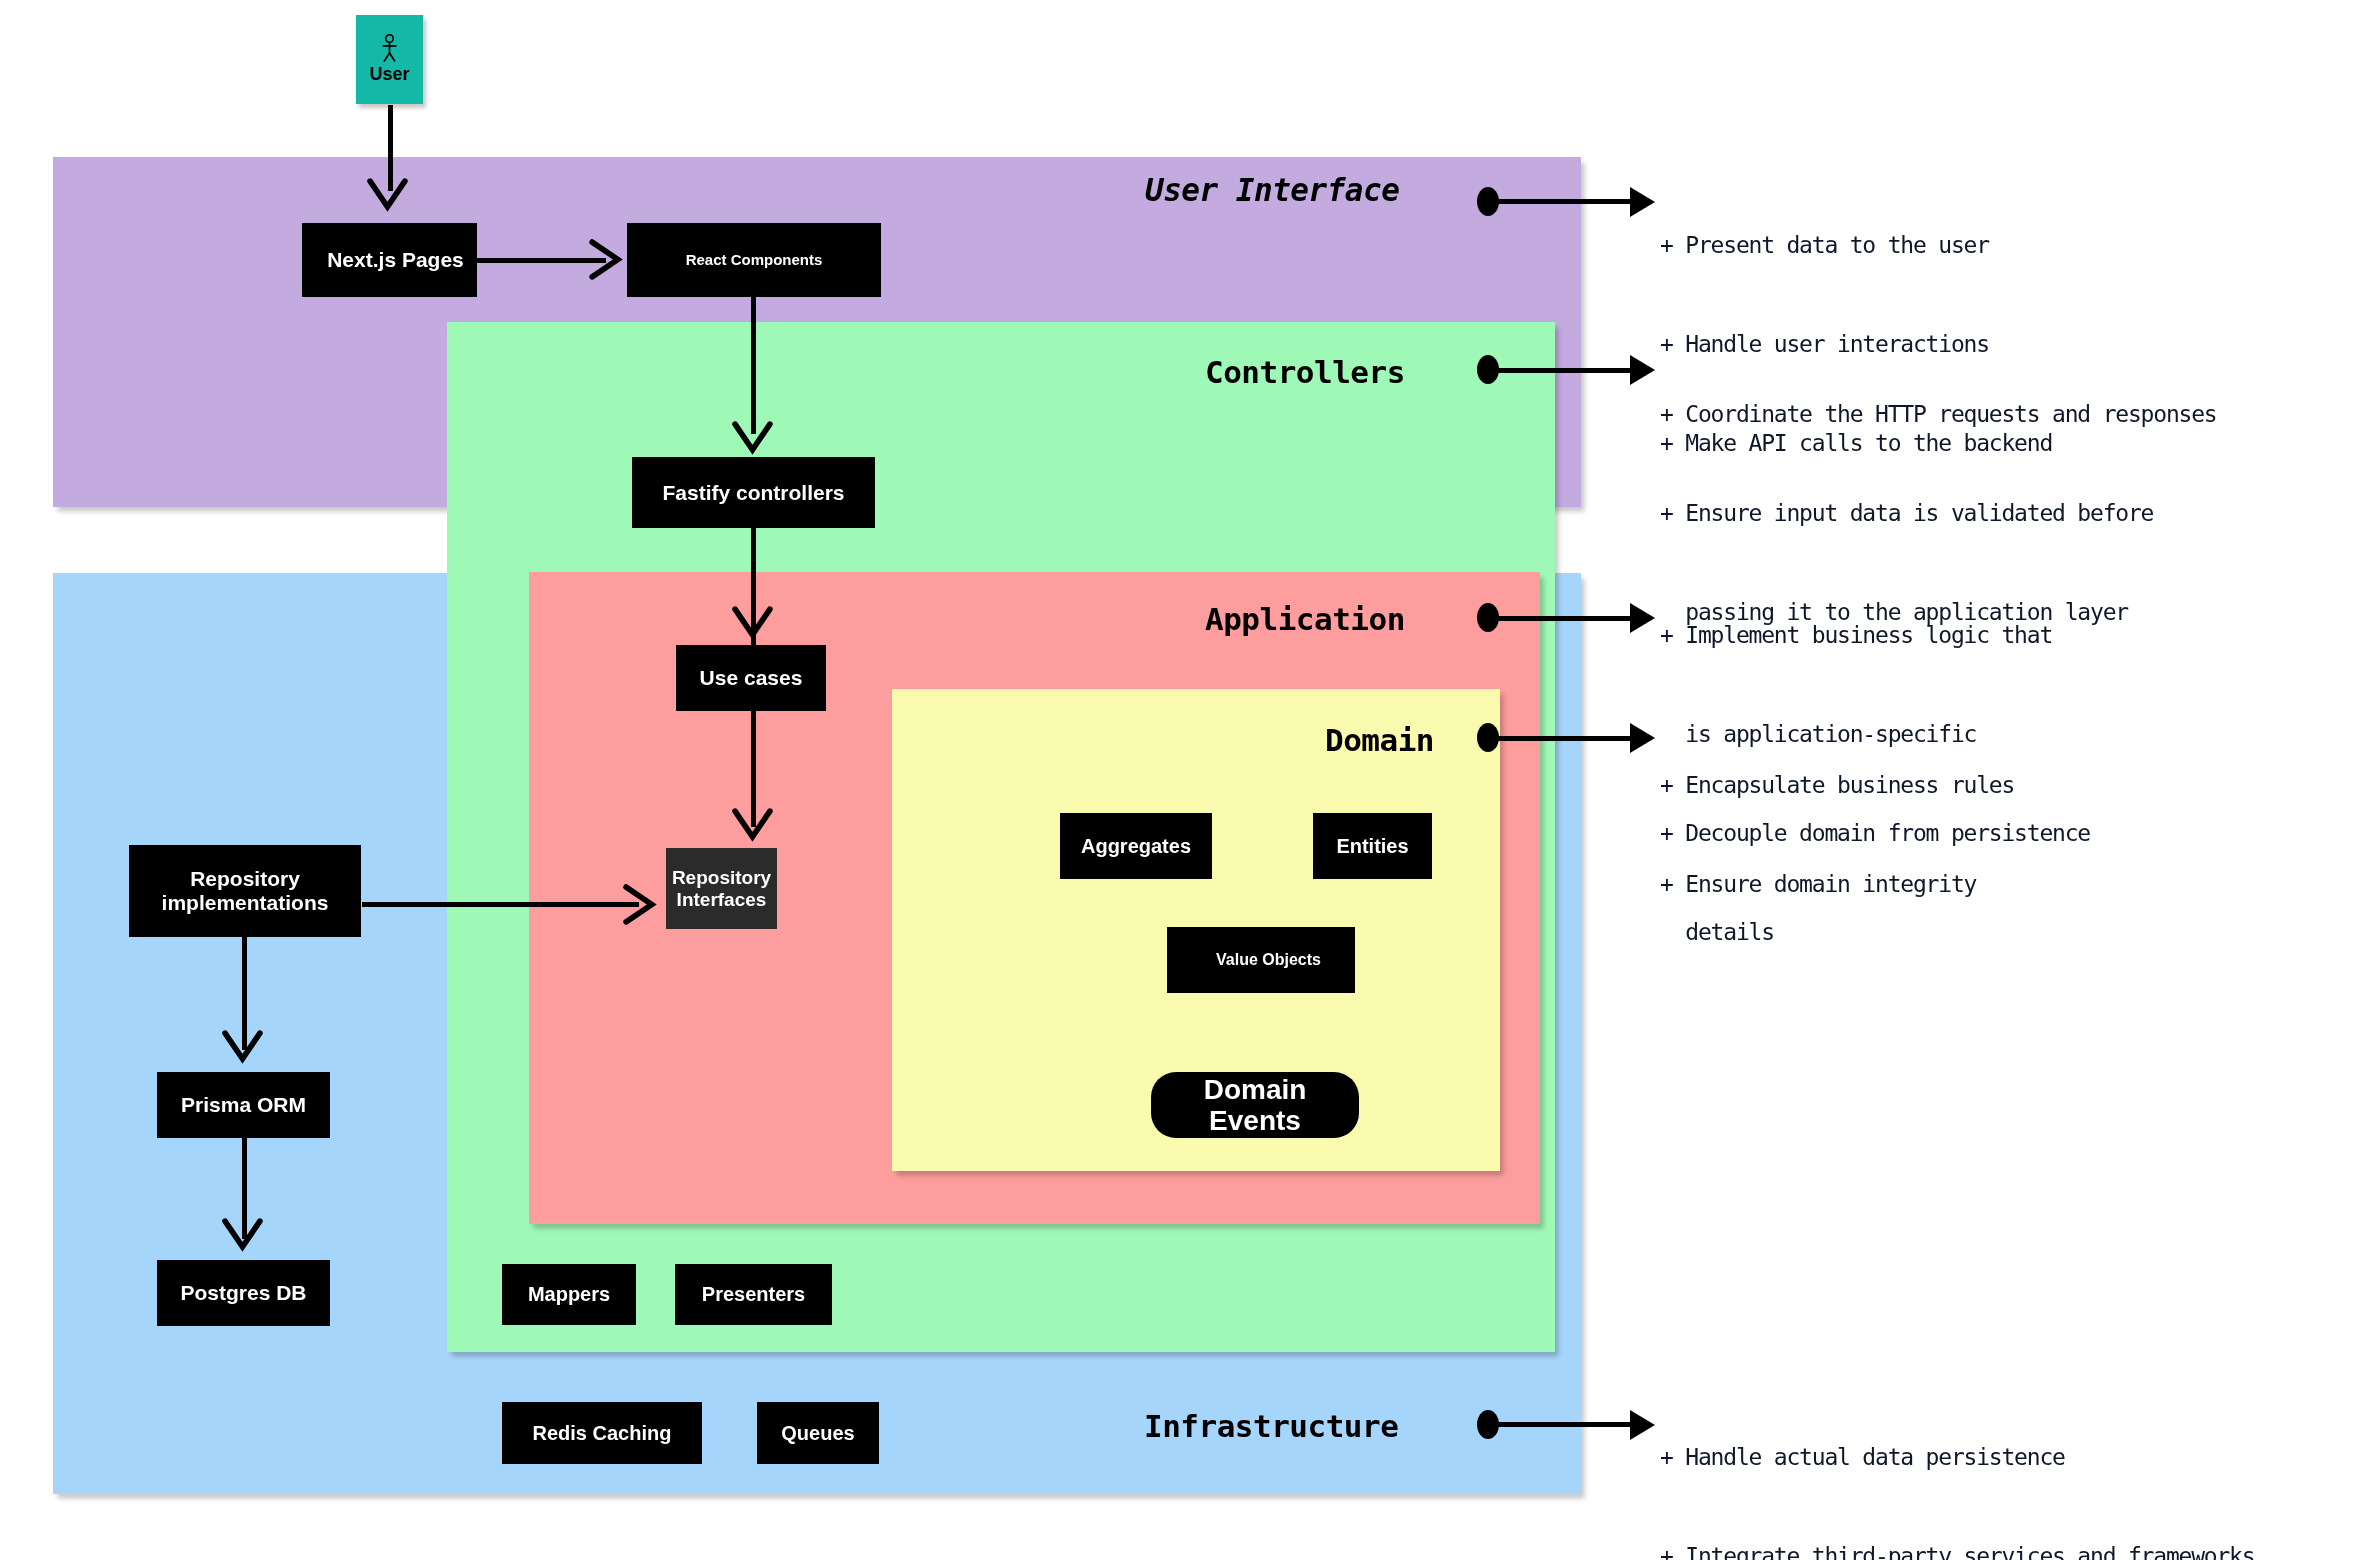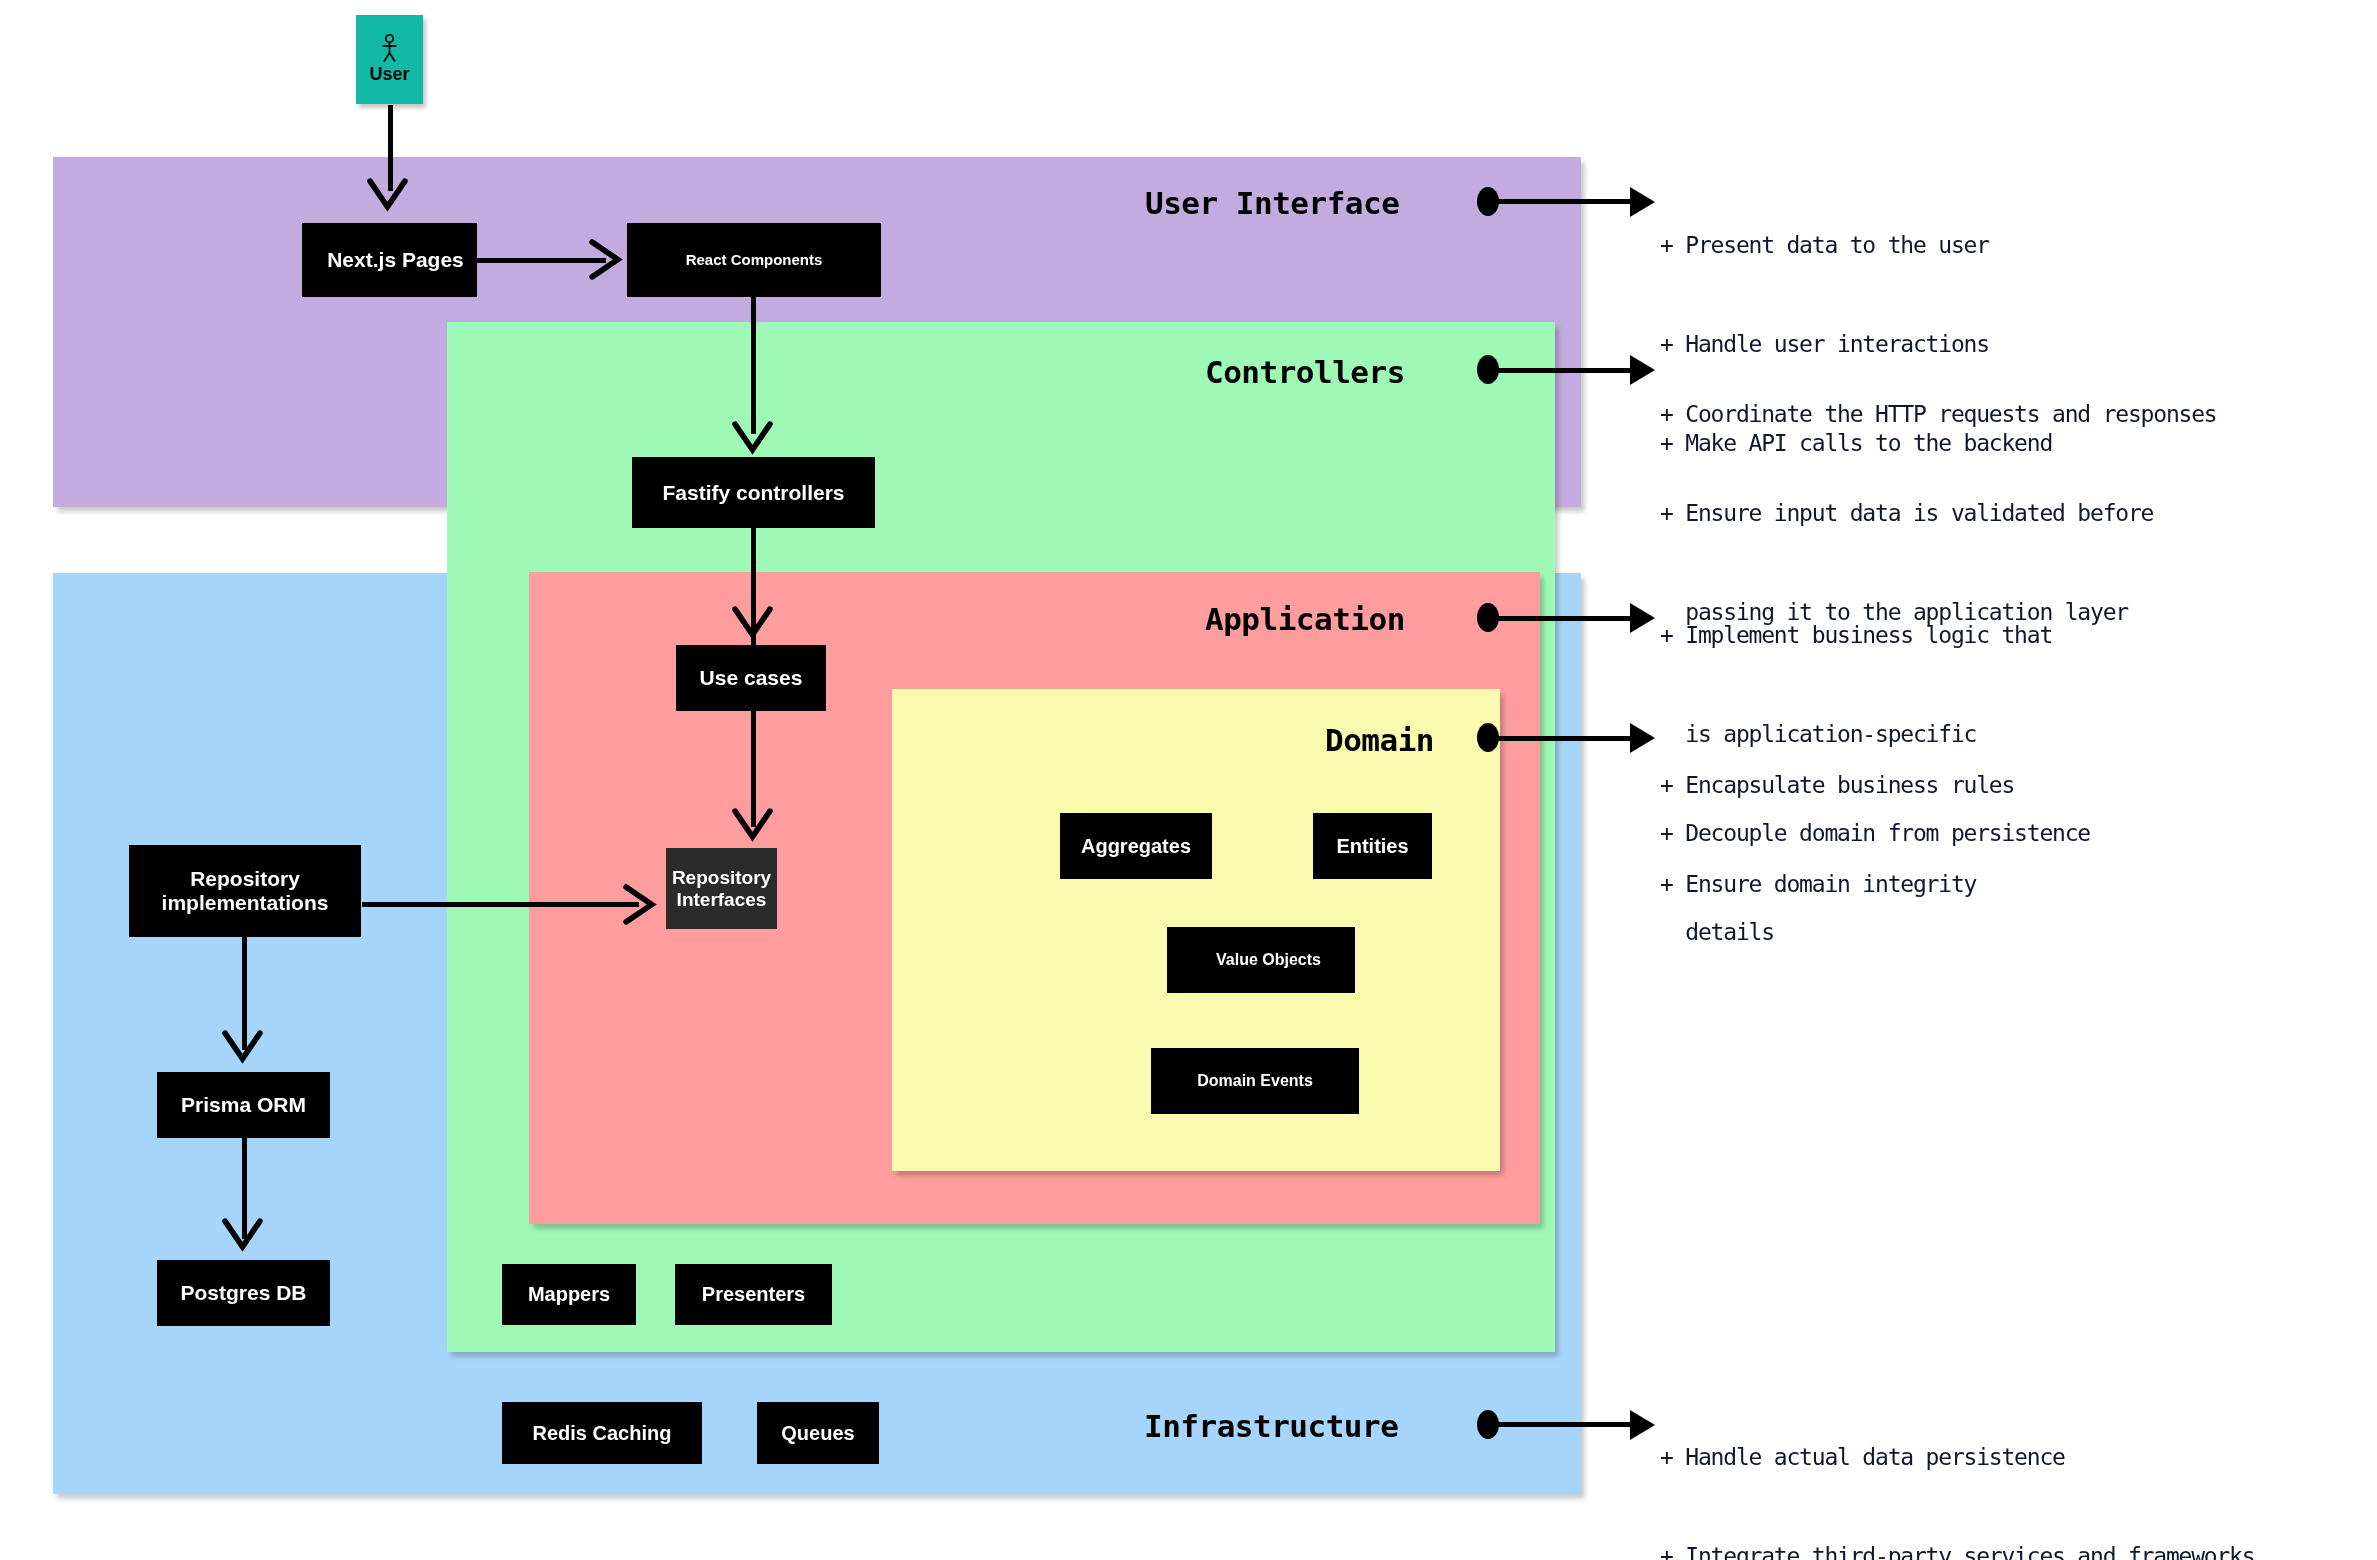--- a/index.html
+++ b/index.html
@@ -45,21 +45,21 @@
 <body>
 
 <div id="stage">
 
   <div class="layer ui" style="left:53px;top:157px;width:1528px;height:350px;"></div>
   <div class="layer infra" style="left:53px;top:573px;width:1528px;height:921px;"></div>
   <div class="layer ctrl" style="left:447px;top:322px;width:1108px;height:1030px;"></div>
   <div class="layer app" style="left:529px;top:572px;width:1011px;height:652px;"></div>
   <div class="layer domain" style="left:892px;top:689px;width:608px;height:482px;"></div>
 
-  <div class="layer-title" style="left:1145px;top:185px;">User Interface</div>
+  <div class="layer-title" style="left:1145px;top:172px;font-style:italic;">User Interface</div>
   <div class="bullet-dot" style="left:1477px;top:187px;"></div>
 
   <div class="layer-title" style="left:1205px;top:354px;">Controllers</div>
   <div class="bullet-dot" style="left:1477px;top:355px;"></div>
 
   <div class="layer-title" style="left:1205px;top:601px;">Application</div>
   <div class="bullet-dot" style="left:1477px;top:603px;"></div>
 
   <div class="layer-title" style="left:1325px;top:722px;text-align:right;">Domain</div>
   <div class="bullet-dot" style="left:1477px;top:723px;"></div>
@@ -184,16 +184,16 @@
 
   <div class="node" style="left:502px;top:1264px;width:134px;height:61px;font-size:20px;">Mappers</div>
   <div class="node" style="left:675px;top:1264px;width:157px;height:61px;font-size:20px;">Presenters</div>
 
   <div class="node" style="left:502px;top:1402px;width:200px;height:62px;font-size:20px;">Redis Caching</div>
   <div class="node" style="left:757px;top:1402px;width:122px;height:62px;font-size:20px;">Queues</div>
 
   <div class="node" style="left:1060px;top:813px;width:152px;height:66px;font-size:20px;">Aggregates</div>
   <div class="node" style="left:1313px;top:813px;width:119px;height:66px;font-size:20px;">Entities</div>
   <div class="node" style="left:1167px;top:927px;width:188px;height:66px;font-size:16px;padding-left:20px;">Value Objects</div>
-  <div class="node" style="left:1151px;top:1048px;width:208px;height:66px;font-size:16px;">Domain Events</div>
+  <div class="node" style="left:1151px;top:1072px;width:208px;height:66px;font-size:28px;border-radius:25px;">Domain Events</div>
 
 </div>
 
 
 </body></html>

